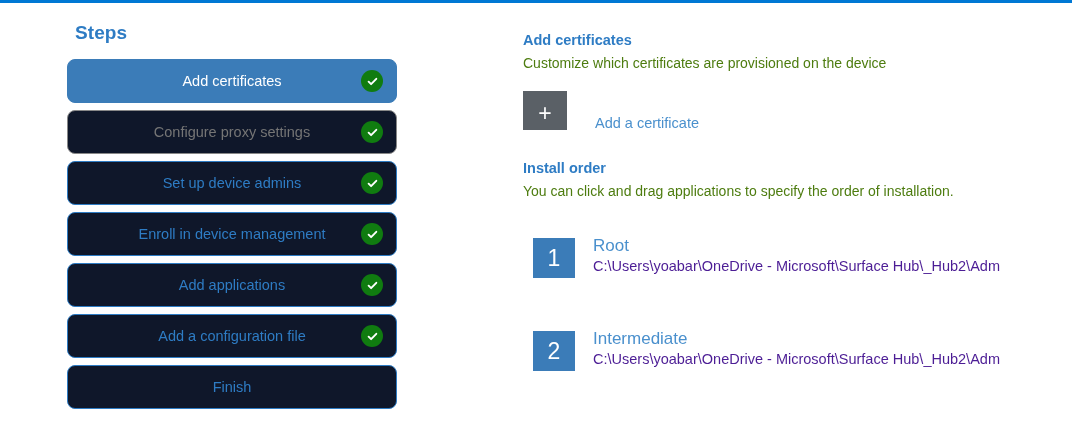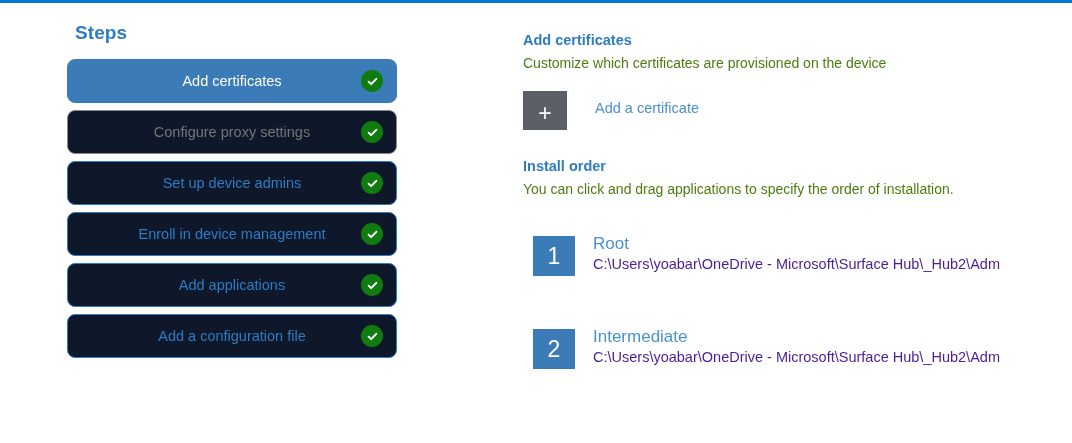--- a/index.html
+++ b/index.html
@@ -136,21 +136,21 @@
     right: 0;
     bottom: 5px;
     text-align: center;
     color: #ffffff;
     font-size: 23px;
     line-height: 23px;
     font-weight: 300;
   }
   #add-cert-link {
     margin-left: 28px;
-    margin-top: 8px;
+    margin-top: 23px;
     font-size: 14.5px;
     color: #4a90cd;
     line-height: 18px;
     cursor: pointer;
   }
 
   #install-order-block { margin-top: 27px; }
 
   #order-list { margin-top: 38px; }
 
@@ -244,20 +244,23 @@
 
   <div class="step-btn">
     <span class="step-label">Add a configuration file</span>
     <span class="check-badge">
       <svg width="13" height="13" viewBox="0 0 13 13">
           <path d="M2.6 6.7 L5.1 9.2 L10.3 3.8" fill="none" stroke="#ffffff" stroke-width="1.9" stroke-linecap="round" stroke-linejoin="round"></path>
         </svg>
     </span>
   </div>
 
+  <div class="step-btn">
+    <span class="step-label">Finish</span>
+  </div>
 </div>
 
 <div id="detail-panel">
 
   <div class="section-heading">Add certificates</div>
   <div class="section-sub">Customize which certificates are provisioned on the device</div>
 
   <div id="add-cert-row">
     <div id="add-cert-tile">
       <span class="plus-glyph">+</span>

